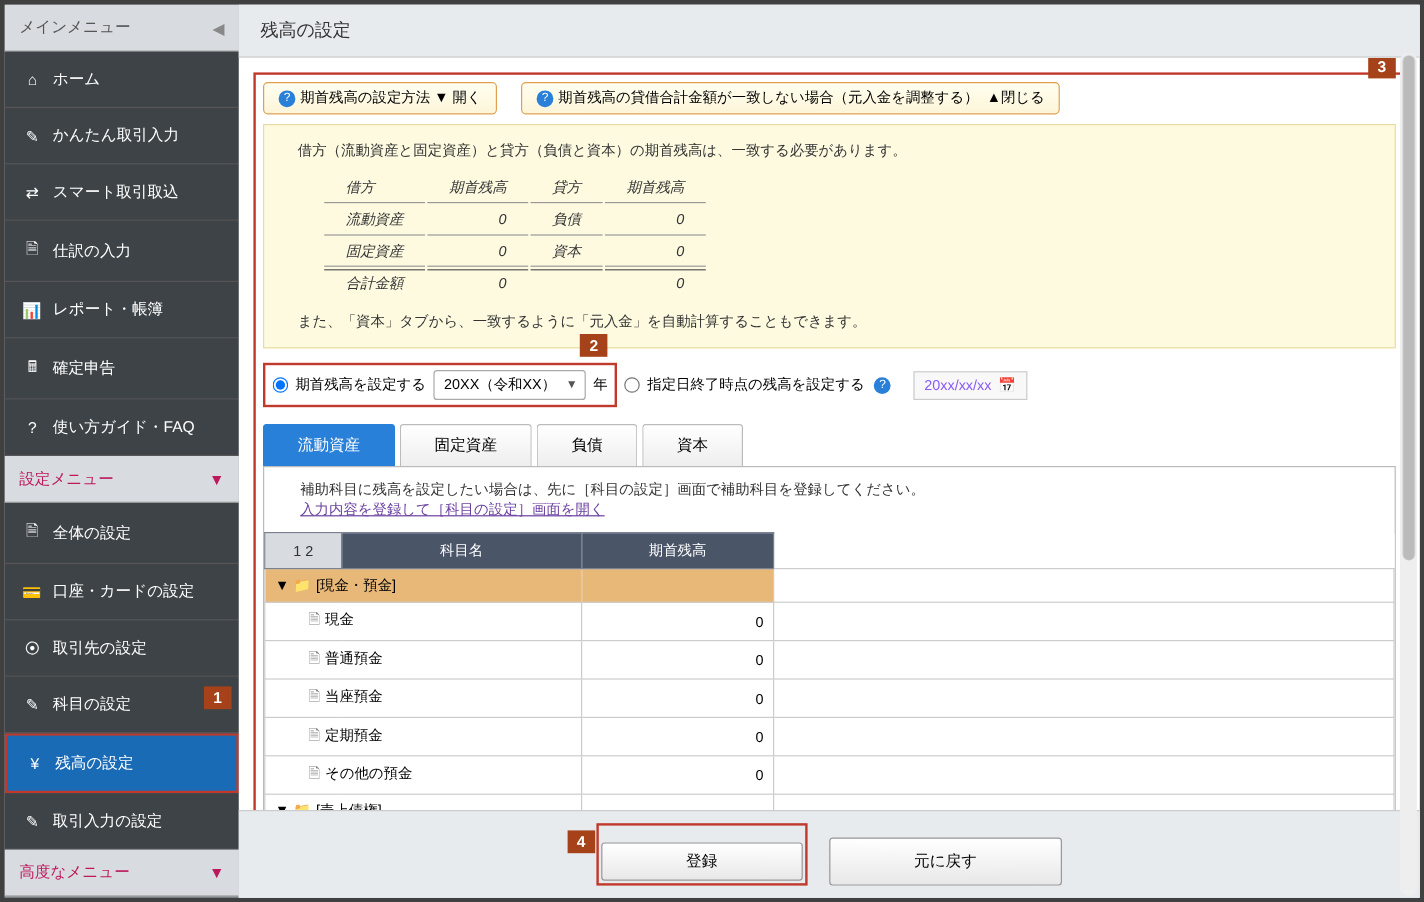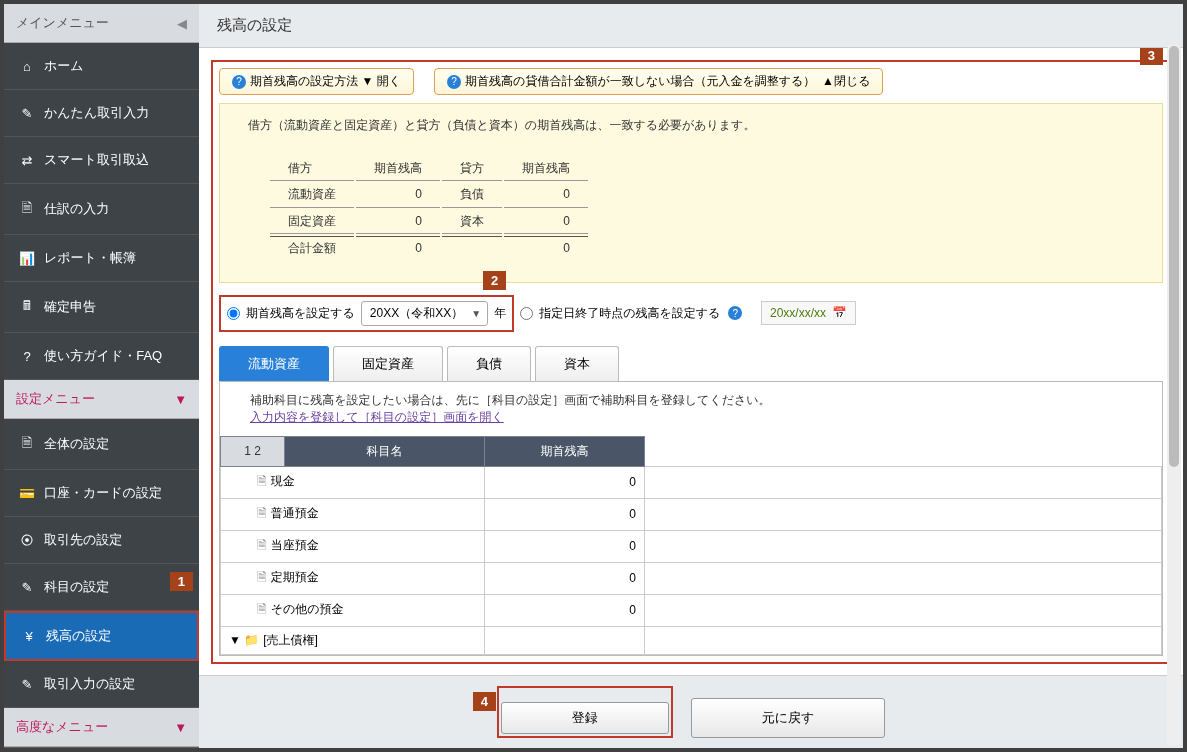--- a/index.html
+++ b/index.html
@@ -25,32 +25,32 @@
 
 .badge { position: absolute; background: #a64219; color: #fff; padding: 2px 8px; font-size: 13px; font-weight: bold; z-index: 10; }
 
 
 .collapse-btns { display: flex; gap: 20px; margin-bottom: 8px; }
 .collapse-btn { border: 1px solid #e0a050; background: linear-gradient(#fffef0, #fdf5d8); padding: 4px 12px; border-radius: 4px; font-size: 12px; cursor: pointer; display: inline-flex; align-items: center; }
 .collapse-btn .q { background: #2980d9; color: #fff; border-radius: 50%; width: 14px; height: 14px; display: inline-flex; align-items: center; justify-content: center; font-size: 10px; margin-right: 4px; }
 
 
 .info-box { background: #fdfae0; border: 1px solid #e8dca0; padding: 12px 28px; margin-bottom: 12px; font-size: 12px; color: #333; line-height: 1.6; }
-.info-table { margin: 20px 0 8px 20px; font-size: 12px; }
+.info-table { margin: 8px 0 8px 20px; font-size: 12px; font-style: italic; }
 .info-table td { padding: 2px 18px; border-bottom: 1px solid #999; }
 .info-table td.num { text-align: right; min-width: 80px; }
 .info-table .total td { border-top: 1px solid #555; border-bottom: none; }
 
 
 .radio-row { display: flex; align-items: center; gap: 6px; margin: 8px 0 14px 0; font-size: 12px; }
 .radio-row .red-inline { border: 2px solid #c0392b; padding: 4px 6px; display: inline-flex; align-items: center; gap: 6px; position: relative; }
 .year-select { border: 1px solid #aaa; padding: 3px 24px 3px 8px; background: #fff; position: relative; border-radius: 3px; display: inline-flex; align-items: center; }
 .year-select::after { content: "▼"; position: absolute; right: 6px; font-size: 10px; color: #555; }
 .q-icon { background: #2980d9; color: #fff; border-radius: 50%; width: 14px; height: 14px; display: inline-flex; align-items: center; justify-content: center; font-size: 10px; margin-left: 2px; }
-.date-box { border: 1px solid #ccc; padding: 4px 8px; color: #4d7c0f; display: inline-flex; align-items: center; gap: 6px; background: #f8f8f8; }
+.date-box { border: 1px solid #ccc; padding: 4px 8px; color: #8b5cf6; display: inline-flex; align-items: center; gap: 6px; background: #f8f8f8; }
 
 
 .tabs { display: flex; gap: 4px; margin-bottom: 0; }
 .tab { padding: 8px 28px; border: 1px solid #bbb; border-bottom: none; background: linear-gradient(#fff, #eee); cursor: pointer; font-size: 13px; border-radius: 3px 3px 0 0; }
 .tab.active { background: #2980d9; color: #fff; border-color: #2980d9; }
 
 .tab-content { border: 1px solid #bbb; padding: 0; }
 .tab-note { padding: 10px 30px; font-size: 12px; color: #333; }
 .tab-note a { color: #6a3fa0; text-decoration: underline; }
 
@@ -186,20 +186,21 @@
               <td class="num">0</td>
             </tr>
             <tr class="total">
               <td>合計金額</td>
               <td class="num">0</td>
               <td></td>
               <td class="num">0</td>
             </tr>
           </tbody>
             </table>
+          <div>また、「資本」タブから、一致するように「元入金」を自動計算することもできます。</div>
         </div>
 
         <div class="radio-row">
           <span class="red-inline">
             <span class="badge" style="top:-26px; right:6px;">2</span>
             <input type="radio" checked="" style="">
             <span>期首残高を設定する</span>
             <span class="year-select">
                 <span>20XX（令和XX）</span>
               </span>
@@ -228,20 +229,25 @@
             <a href="#">入力内容を登録して［科目の設定］画面を開く</a>
           </div>
           <table class="grid">
             <tbody>
                 <tr>
               <th class="col12">1 2</th>
               <th style="width:200px">科目名</th>
               <th style="width:160px">期首残高</th>
               <th style="background:#fff; border:none"></th>
             </tr>
+            <tr class="group">
+                  <td colspan="2"><span>▼</span> <span class="folder">📁</span><span>[現金・預金]</span></td>
+                  <td></td>
+                  <td style="background:#fff"></td>
+                </tr>
             <tr class="sub">
                   <td colspan="2"><span class="doc">🗎</span><span>現金</span></td>
                   <td class="num">0</td>
                   <td style="background:#fff"></td>
                 </tr>
             <tr class="sub">
                   <td colspan="2"><span class="doc">🗎</span><span>普通預金</span></td>
                   <td class="num">0</td>
                   <td style="background:#fff"></td>
                 </tr>

